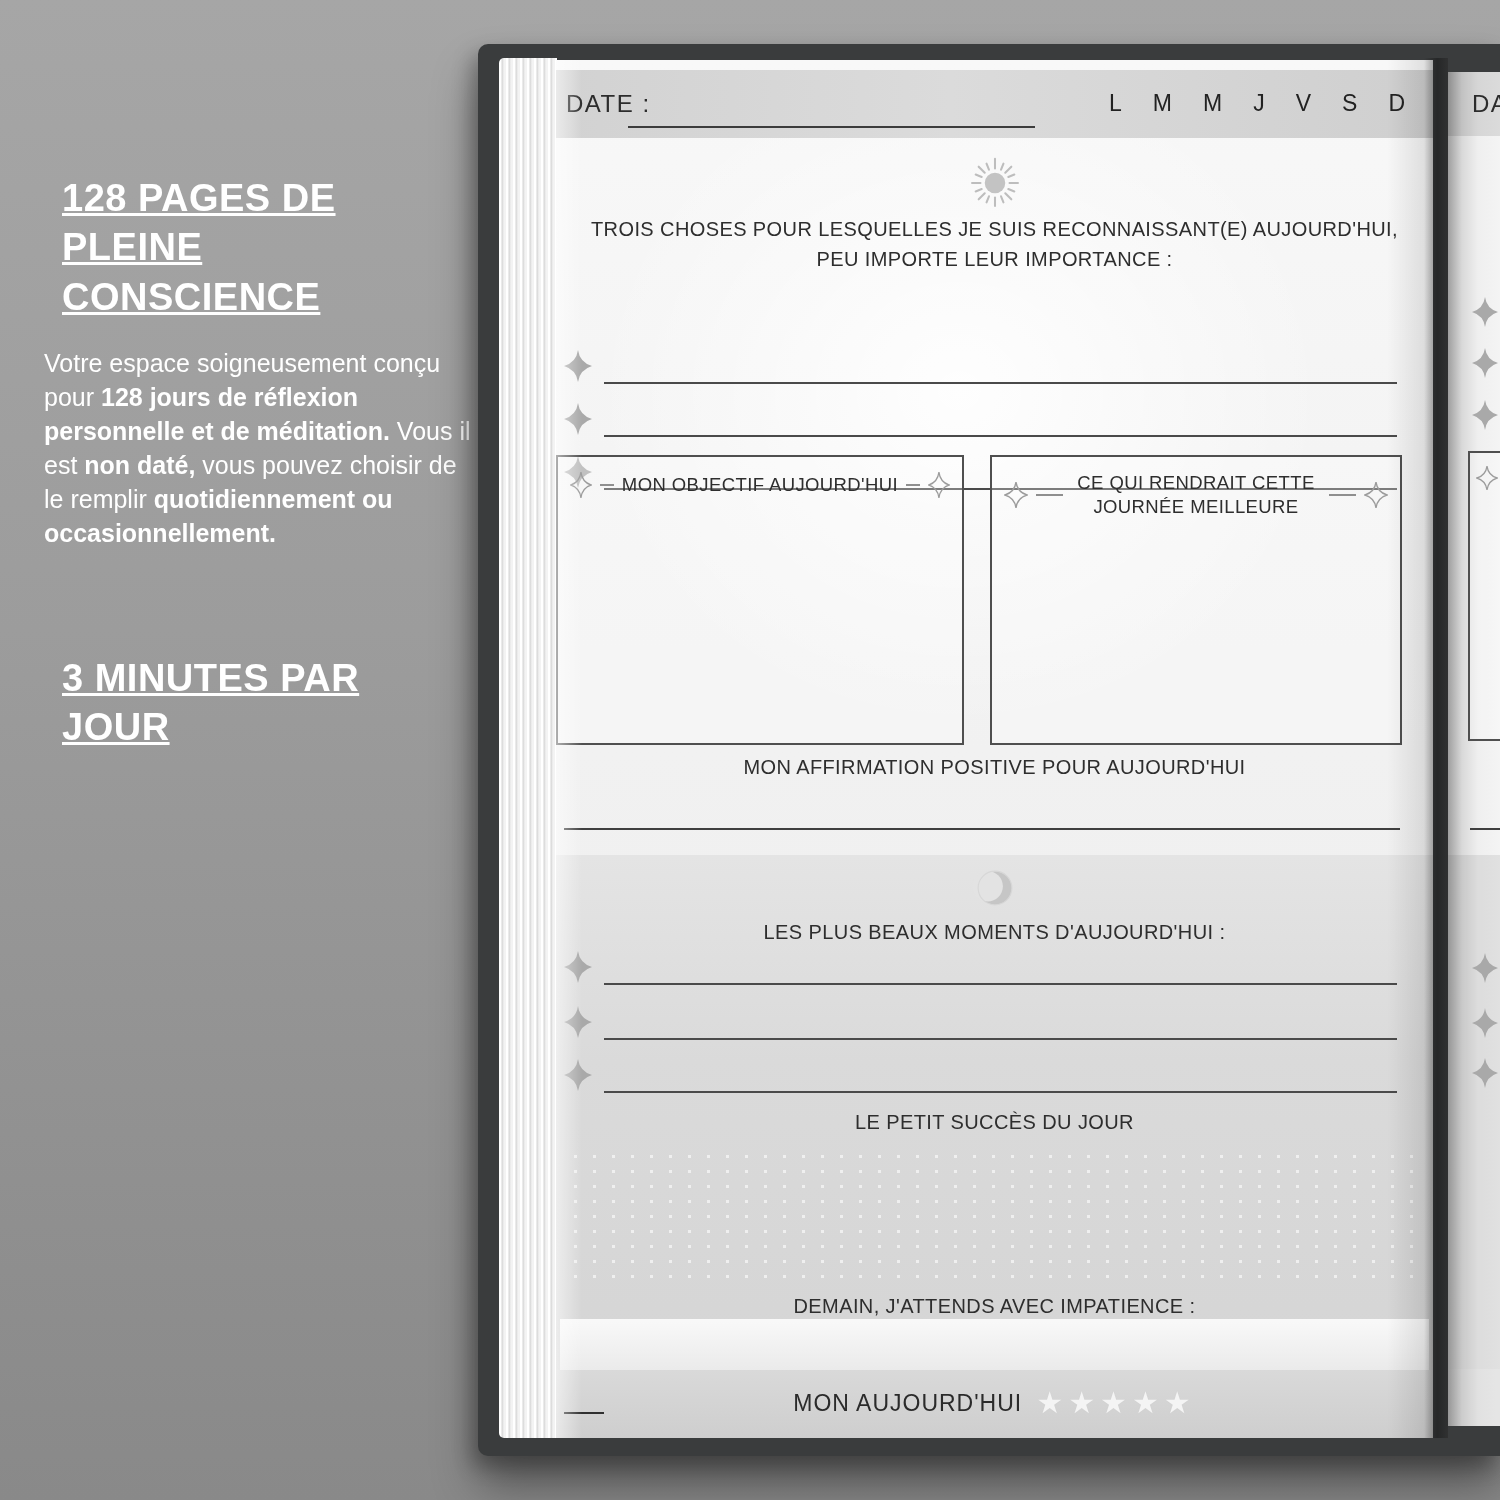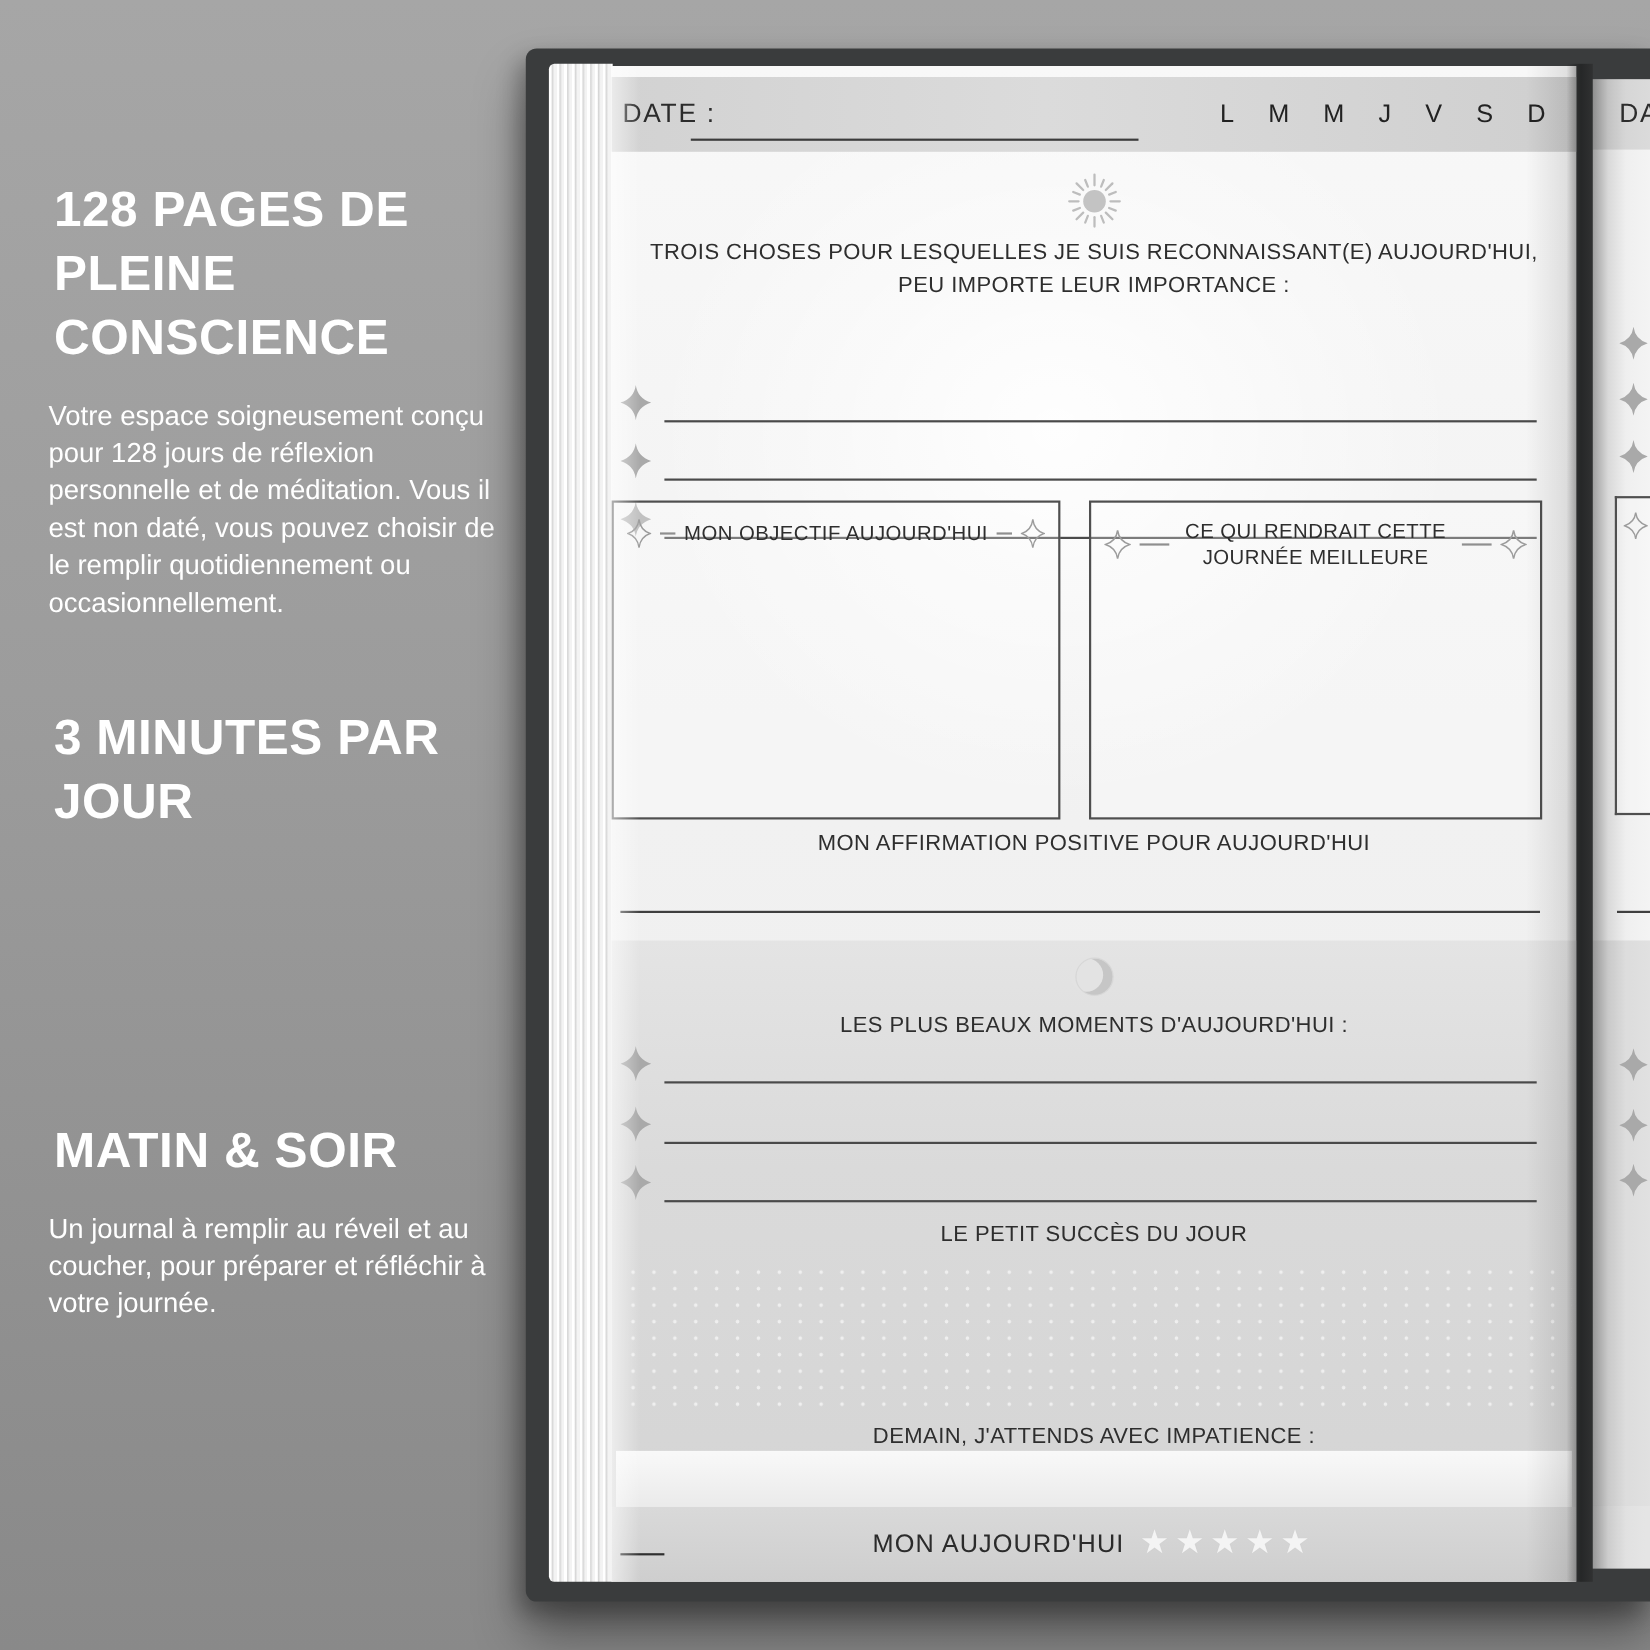--- a/index.html
+++ b/index.html
@@ -3,23 +3,23 @@
 <meta charset="utf-8">
 <style>
   html,body{margin:0;padding:0;background:#8f8f8f;}
   #stage{
     position:relative;width:1500px;height:1500px;overflow:hidden;
     background:linear-gradient(180deg,#a6a6a6 0%,#9c9c9c 42%,#898989 100%);
     font-family:"Liberation Sans",sans-serif;
   }
   
   .feature{position:absolute;left:44px;width:432px;color:#fff;}
-  .feature h2{margin:5px;font-size:45px;line-height:1.3;font-weight:700;letter-spacing:.5px;}
+  .feature h2{margin:18px;font-size:38px;line-height:1.3;font-weight:700;letter-spacing:.5px;text-decoration:underline;}
   .feature .body{margin-top:24px;font-size:25px;line-height:1.36;font-weight:400;}
-  .feature .body .b{font-weight:400;text-align:center;}
+  .feature .body .b{font-weight:700;text-align:center;}
   #block-1{top:156px;}
   #block-2{top:636px;}
   #block-3{top:1012px;}
   
   .cover{
     position:absolute;left:478px;top:44px;width:1022px;height:1412px;
     background:#3a3c3d;border-radius:10px 0 0 10px;
     box-shadow:-6px 10px 20px rgba(0,0,0,.28),0 30px 45px rgba(0,0,0,.38);
   }
   .edges{
@@ -99,24 +99,20 @@
 
   <section class="feature" id="block-1">
     <h2>128 PAGES DE PLEINE CONSCIENCE</h2>
     <p class="body"><span>Votre espace soigneusement conçu pour </span><span class="b">128 jours de réflexion personnelle et de méditation.</span><span> Vous il est </span><span class="b">non daté,</span><span> vous pouvez choisir de le remplir </span><span class="b">quotidiennement ou occasionnellement.</span></p>
   </section>
 
   <section class="feature" id="block-2">
     <h2>3 MINUTES PAR JOUR</h2>
   </section>
 
-  <section class="feature" id="block-3">
-    <h2>MATIN &amp; SOIR</h2>
-    <p class="body"><span>Un journal à remplir </span><span class="b">au réveil et au coucher,</span><span> pour </span><span class="b">préparer et réfléchir</span><span> à votre journée.</span></p>
-  </section>
 
   <div class="cover"></div>
   <div class="edges"></div>
 
   <div class="page1">
 
     <div class="dateband">
       <span class="date-label">DATE :</span>
       <div class="date-line"></div>
       <div class="weekdays">

